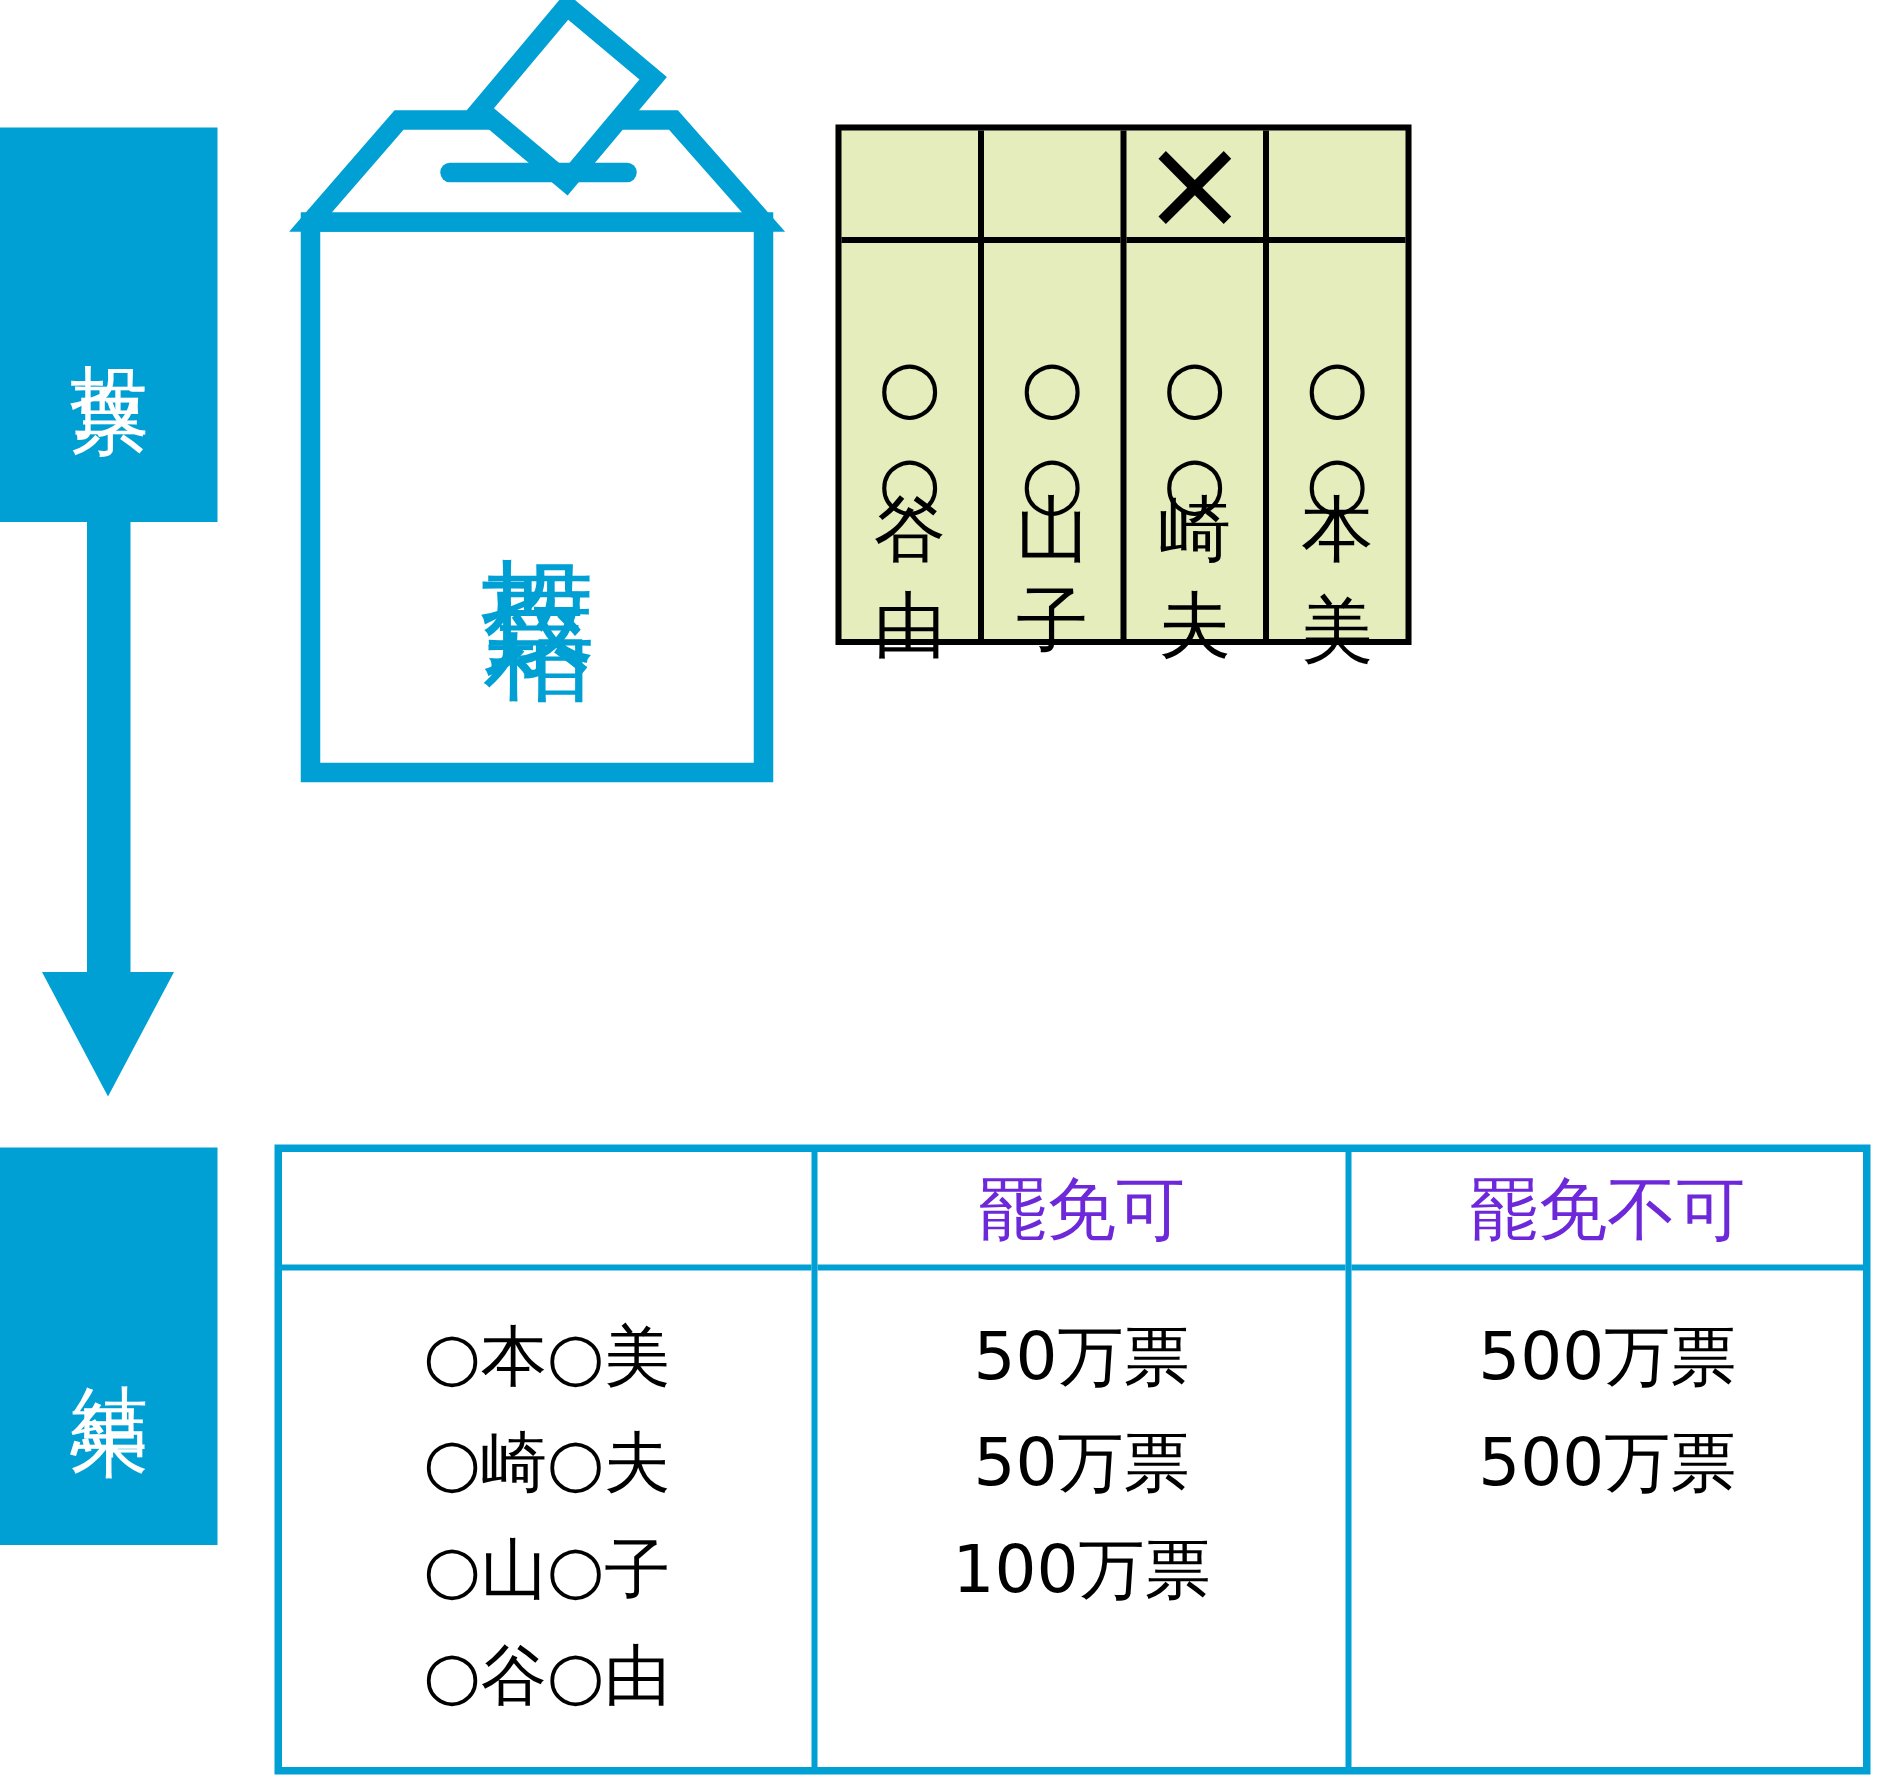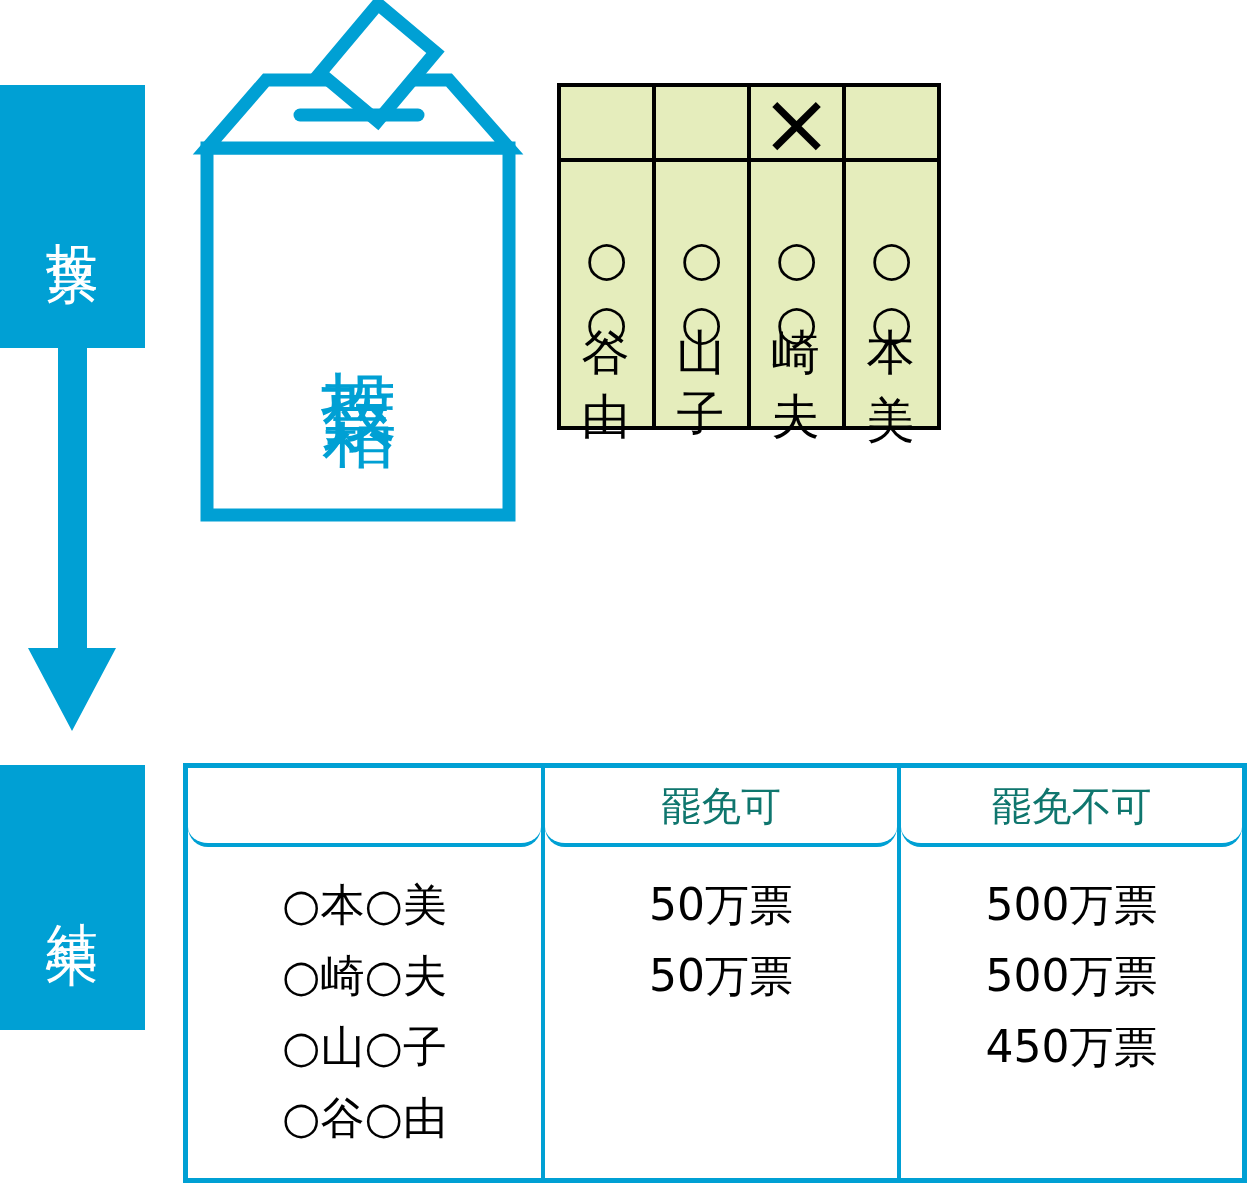--- a/index.html
+++ b/index.html
@@ -36,21 +36,21 @@
   
   .rtable{position:absolute;left:183px;top:763px;width:1064px;height:420px;
     border:5px solid #00A0D4;box-sizing:border-box;background:#fff;
     display:flex;flex-direction:row;}
   .rcol{display:flex;flex-direction:column;box-sizing:border-box;}
   .rcol-1{width:353px;}
   .rcol-2{width:356px;border-left:4px solid #00A0D4;}
   .rcol-3{width:345px;border-left:4px solid #00A0D4;flex:1 1 auto;}
   .rhead{height:79px;box-sizing:border-box;border-bottom:4px solid #00A0D4;
     display:flex;align-items:center;justify-content:center;
-    font-size:40px;color:#0f766e;line-height:1;border-radius:20px;}
+    font-size:46px;color:#6d28d9;line-height:1;}
   .rbody{flex:1 1 auto;padding-top:22px;display:flex;flex-direction:column;}
   .rcell{height:71px;display:flex;align-items:center;justify-content:center;
     font-size:44px;color:#000;line-height:1;white-space:nowrap;}
 </style>
 </head>
 <body>
 
 <div class="canvas">
 
   <div class="stage-box" style="top:85px;height:263px;">
@@ -118,25 +118,25 @@
         <div class="rcell">○崎○夫</div>
         <div class="rcell">○山○子</div>
         <div class="rcell">○谷○由</div>
       </div>
     </div>
     <div class="rcol rcol-2">
       <div class="rhead">罷免可</div>
       <div class="rbody">
         <div class="rcell">50万票</div>
         <div class="rcell">50万票</div>
+        <div class="rcell">100万票</div>
       </div>
     </div>
     <div class="rcol rcol-3">
       <div class="rhead">罷免不可</div>
       <div class="rbody">
         <div class="rcell">500万票</div>
         <div class="rcell">500万票</div>
-        <div class="rcell">450万票</div>
       </div>
     </div>
   </div>
 
 </div>
 
 </body></html>

